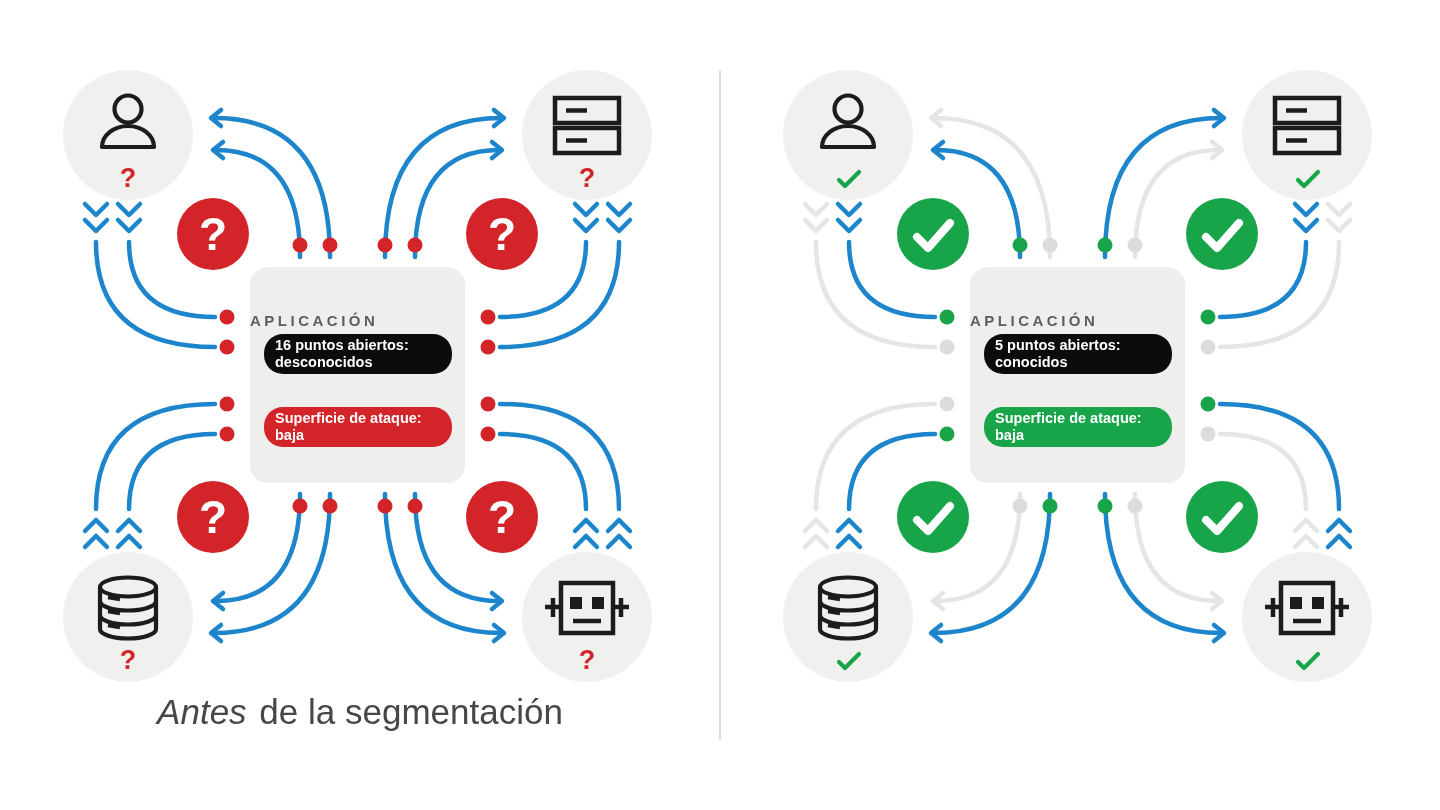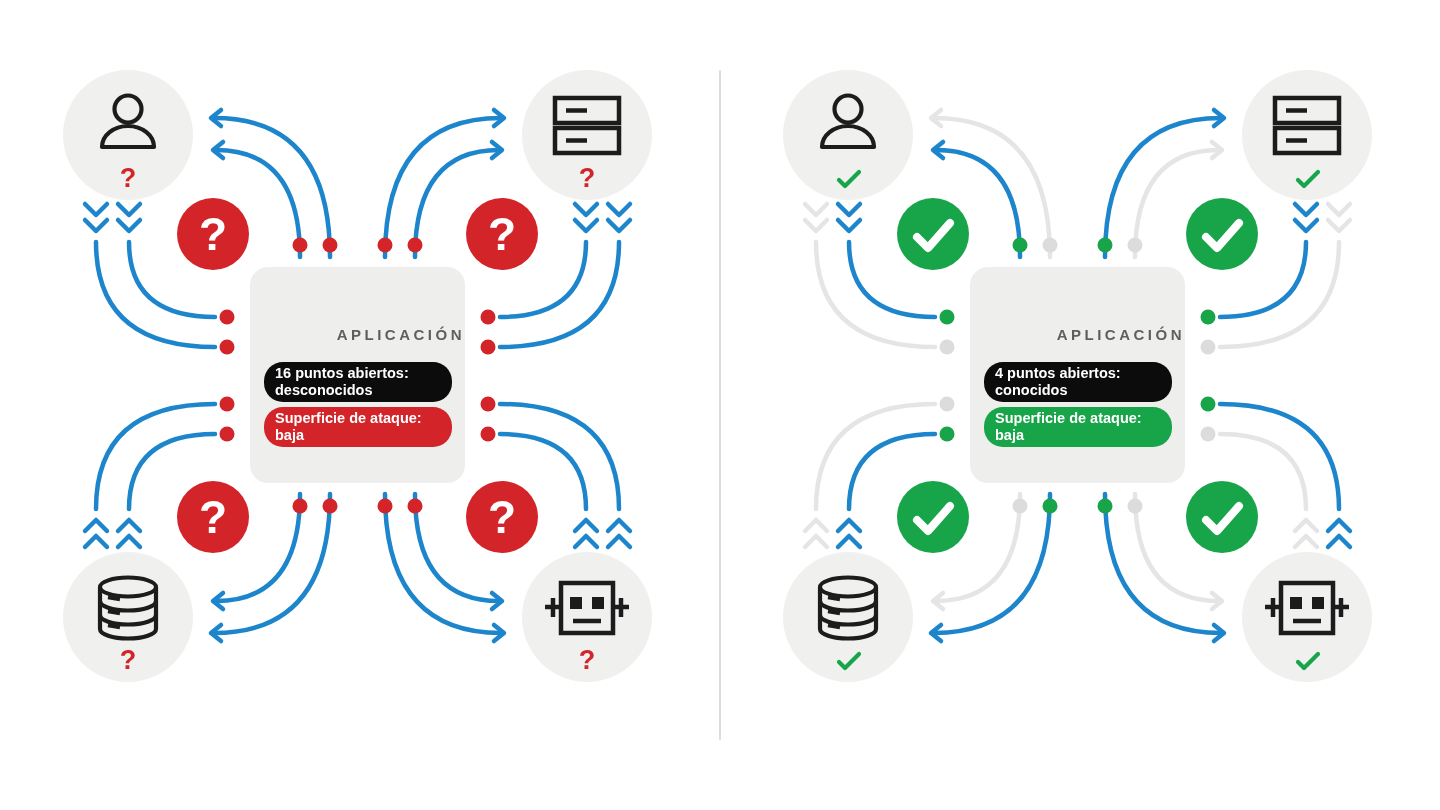--- a/index.html
+++ b/index.html
@@ -4,27 +4,27 @@
 <style>
   html,body{margin:0;padding:0;background:#ffffff;}
   .stage{position:relative;width:1440px;height:810px;background:#ffffff;overflow:hidden;
          font-family:"Liberation Sans",sans-serif;}
   .panel{position:absolute;top:0;width:720px;height:810px;}
   #panel-before{left:0;}
   #panel-after{left:720px;}
   .diagram{position:absolute;left:0;top:0;}
   .center-box{position:absolute;left:250px;top:267px;width:215px;height:216px;
               border-radius:18px;background:#eeeeec;}
-  .app-title{padding-top:59px;text-align:right;font-size:15px;font-weight:700;
+  .app-title{padding-top:45px;text-align:left;font-size:15px;font-weight:700;
              letter-spacing:3.5px;color:#5e5e5e;}
   .pill{position:absolute;left:14px;width:188px;border-radius:19px;color:#ffffff;
         font-weight:700;font-size:14.5px;line-height:17px;padding:3px 4px 3px 11px;
         box-sizing:border-box;}
   .pill .l{display:block;}
-  .pill-1{top:95px;}
+  .pill-1{top:67px;}
   .pill-2{top:140px;}
   .caption{position:absolute;top:692px;left:0;width:100%;text-align:center;
            font-size:35px;font-weight:500;color:#45474b;}
   .caption .it{font-style:italic;padding-right:3px;}
   .divider{position:absolute;left:719px;top:70px;width:2px;height:670px;
            background:#dcdcdc;border-radius:1px;}
 </style>
 </head>
 <body>
 
@@ -155,20 +155,23 @@
     <div class="center-box">
       <div class="app-title">APLICACIÓN</div>
       <div class="pill pill-1" style="background: rgb(12, 12, 12);">
         <span class="l">16 puntos abiertos:</span>
         <span class="l">desconocidos</span>
       </div>
       <div class="pill pill-2" style="background: rgb(210, 36, 41);">
         <span class="l">Superficie de ataque:</span>
         <span class="l">baja</span>
       </div>
+    </div>
+    <div class="caption">
+      <span class="it">Antes</span><span> de la segmentación</span>
     </div>
   </section>
 
   <div class="divider"></div>
 
   <section class="panel" id="panel-after">
     <svg class="diagram" width="720" height="755" viewBox="0 0 720 755">
         <defs>
           <marker id="mk-on-1" markerWidth="26" markerHeight="26" refX="13" refY="12" orient="auto" markerUnits="userSpaceOnUse">
             <path d="M6 4 L16 12 L6 20" fill="none" stroke="#1d85cc" stroke-width="4.5" stroke-linecap="round" stroke-linejoin="round"></path>
@@ -285,21 +288,21 @@
             <path d="M-34 -10 V9" fill="none" stroke="#1c1c1c" stroke-width="4.5"></path>
             <path d="M26 -1 H42" fill="none" stroke="#1c1c1c" stroke-width="4.5"></path>
             <path d="M34 -10 V9" fill="none" stroke="#1c1c1c" stroke-width="4.5"></path>
           </g>
           <path d="M-9 1 L-3 7 L11 -7" fill="none" stroke="#18a549" stroke-width="4.2" stroke-linecap="round" stroke-linejoin="round" transform="translate(587,661)"></path>
         </g>
       </svg>
     <div class="center-box">
       <div class="app-title">APLICACIÓN</div>
       <div class="pill pill-1" style="background: rgb(12, 12, 12);">
-        <span class="l">4 puntos abiertos:</span>
+        <span class="l">5 puntos abiertos:</span>
         <span class="l">conocidos</span>
       </div>
       <div class="pill pill-2" style="background: rgb(24, 165, 73);">
         <span class="l">Superficie de ataque:</span>
         <span class="l">baja</span>
       </div>
     </div>
   </section>
 
 </div>

